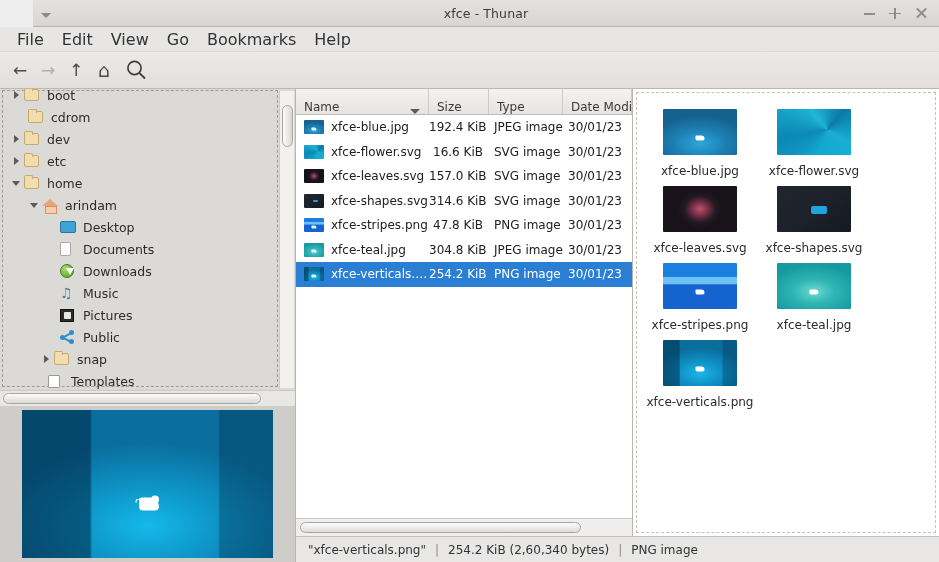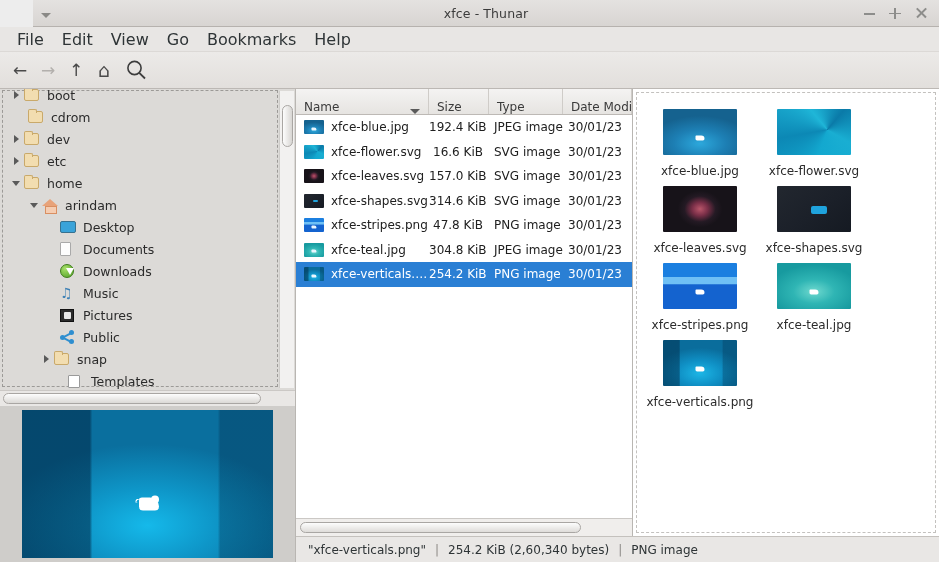--- a/index.html
+++ b/index.html
@@ -611,21 +611,21 @@
             </div>
             <div class="tree-row" style="padding-left: 38px;">
               <span class="tw">
                 <span class="tri-r"></span>
               </span>
               <span class="ico">
                 <span class="folder-ic"></span>
               </span>
               <span class="tree-label">snap</span>
             </div>
-            <div class="tree-row" style="padding-left: 52px;">
+            <div class="tree-row" style="padding-left: 32px;">
               <span class="tw"></span>
               <span class="ico">
                 <span class="tmpl-ic"></span>
               </span>
               <span class="tree-label">Templates</span>
             </div>
           </div>
         <div class="tree-vscroll">
           <div class="tree-vthumb"></div>
         </div>

